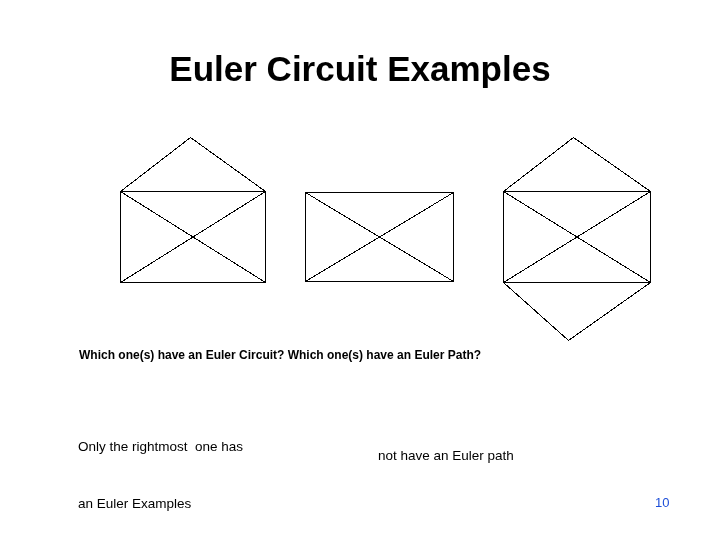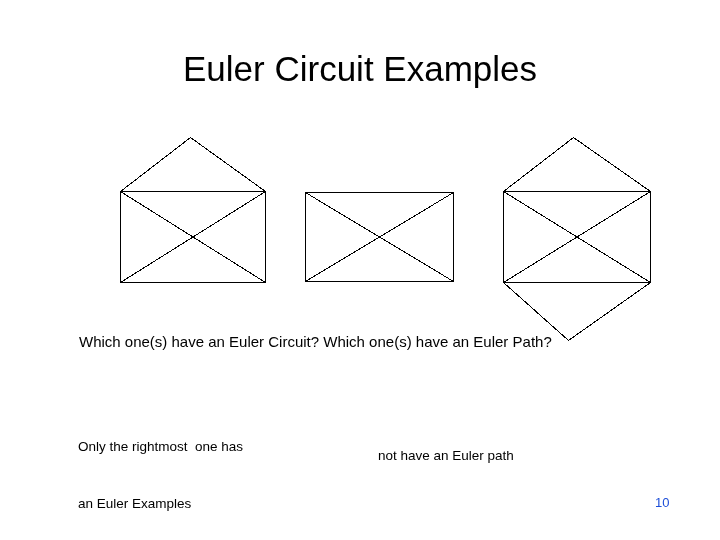--- a/index.html
+++ b/index.html
@@ -23,43 +23,44 @@
     background: #ffffff;
   }
   #slide-title {
     position: absolute;
     left: 0;
     top: 47px;
     width: 720px;
     text-align: center;
     font-size: 35px;
     line-height: 44px;
-    font-weight: normal;
+    font-weight: bold;
     color: #000000;
     white-space: pre;
   }
   #graph-area {
     position: absolute;
     left: 0;
     top: 0;
     width: 720px;
     height: 540px;
     pointer-events: none;
   }
   #graph-svg {
     display: block;
   }
   .question-line {
     position: absolute;
     left: 79px;
-    top: 332px;
-    font-size: 15px;
+    top: 346px;
+    font-size: 12px;
     line-height: 19px;
     white-space: pre;
     color: #000000;
+    font-weight: bold;
   }
   .answer {
     position: absolute;
     font-size: 13.5px;
     line-height: 19px;
     white-space: pre;
     color: #000000;
   }
   #answer-left {
     left: 78px;

